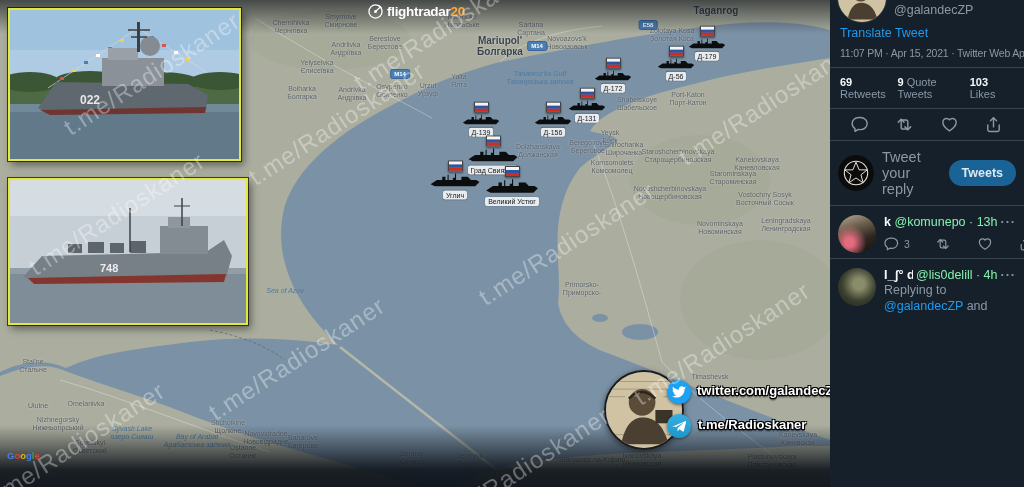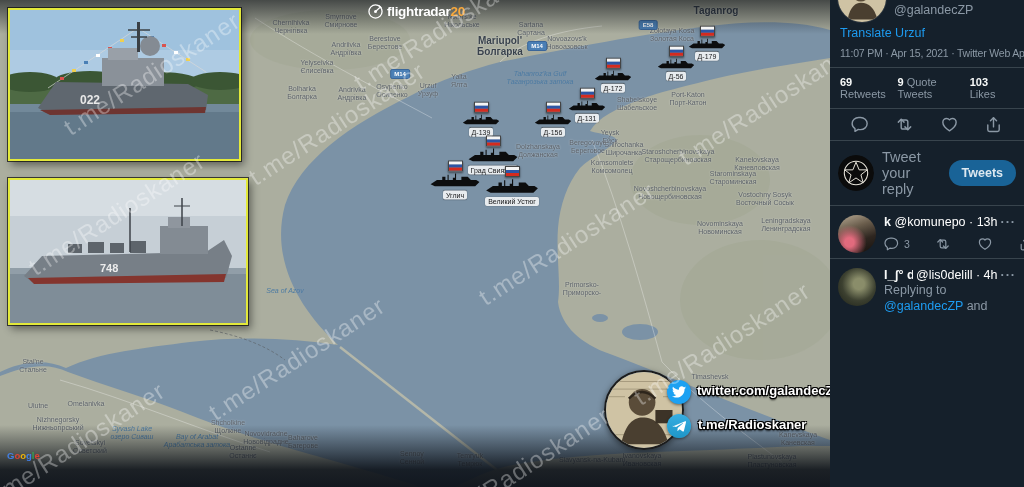--- a/index.html
+++ b/index.html
@@ -76,21 +76,21 @@
   #compose { display:flex; align-items:center; gap:8px; padding:8px 8px; }
   #compose .avatar { width:36px; height:36px; }
   #compose .ph { flex:1; font-size:14.5px; color:#8b98a5; }
   .reply-btn { background:rgba(29,155,240,.55); color:rgba(255,255,255,.85); border:none; border-radius:15px;
     font-size:12.5px; font-weight:bold; padding:6px 13px; font-family:inherit; }
   .reply { display:flex; gap:8px; padding:9px 8px 2px; border-top:1px solid #38444d; }
   .reply .avatar { width:38px; height:38px; }
   .r-body { flex:1; min-width:0; }
   .r-head { font-size:12.5px; display:flex; gap:3px; align-items:baseline; }
   .r-head .nm { font-weight:bold; color:#f7f9f9; white-space:nowrap; overflow:hidden; max-width:72px; }
-  .r-head .hd { color:#ffffff; white-space:nowrap; }
+  .r-head .hd { color:#86efac; white-space:nowrap; }
   .r-head .more { margin-left:auto; color:#8b98a5; font-weight:bold; letter-spacing:1px; }
   .r-replying { font-size:12.5px; color:#8b98a5; line-height:16px; }
   .r-replying a { color:#1d9bf0; }
   .r-text { font-size:13.5px; line-height:17px; color:#f7f9f9; margin-top:2px; }
   .r-act { display:flex; align-items:center; justify-content:space-between; width:150px; padding:7px 0 4px; color:#8b98a5; }
   .r-act .g { display:flex; align-items:center; gap:4px; font-size:10.5px; }
 </style>
 </head>
 <body>
 
@@ -436,21 +436,21 @@
     <div class="tw-head">
       <div class="avatar" id="main-avatar">
         <svg viewBox="0 0 40 40" width="48" height="48">
           <rect width="40" height="40" fill="#cfc3a4"></rect>
           <path d="M8 38 C10 27 15 24 19 24 C26 24 30 28 33 38 Z" fill="#4a3f30"></path>
           <circle cx="19" cy="16" r="7" fill="#5a4c39"></circle>
         </svg>
       </div>
       <span id="main-handle">@galandecZP</span>
     </div>
-    <a class="translate">Translate Urzuf</a>
+    <a class="translate">Translate Tweet</a>
     <div class="timestamp">11:07 PM · Apr 15, 2021 · Twitter Web App</div>
     <div class="hr"></div>
     <div id="stats">
         <span><b>69</b> Retweets</span>
         <span><b>9</b> Quote Tweets</span>
         <span><b>103</b> Likes</span>
       </div>
     <div class="hr"></div>
     <div class="actrow" id="main-actions">
         <svg viewBox="0 0 20 20" width="19" height="19" fill="none" stroke="currentColor" stroke-width="1.5" stroke-linecap="round" stroke-linejoin="round">

